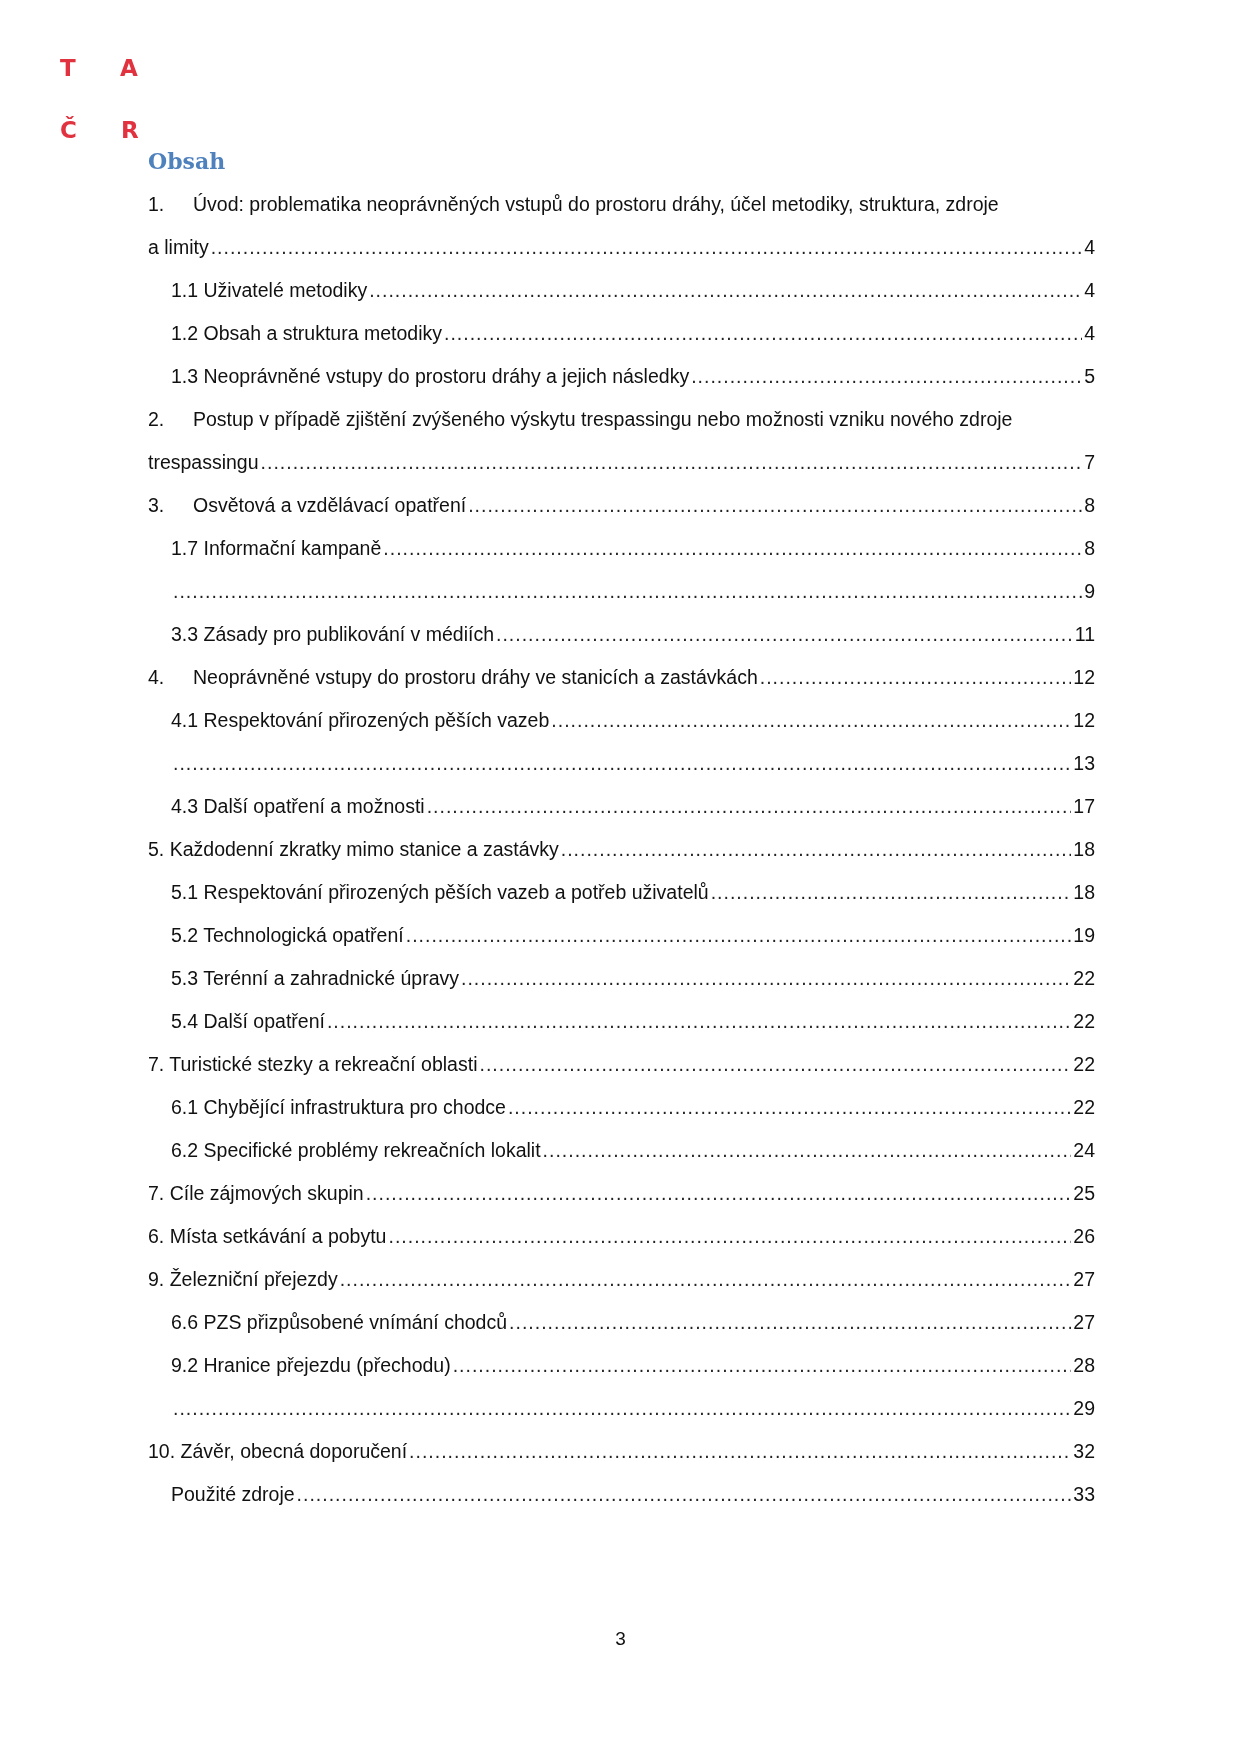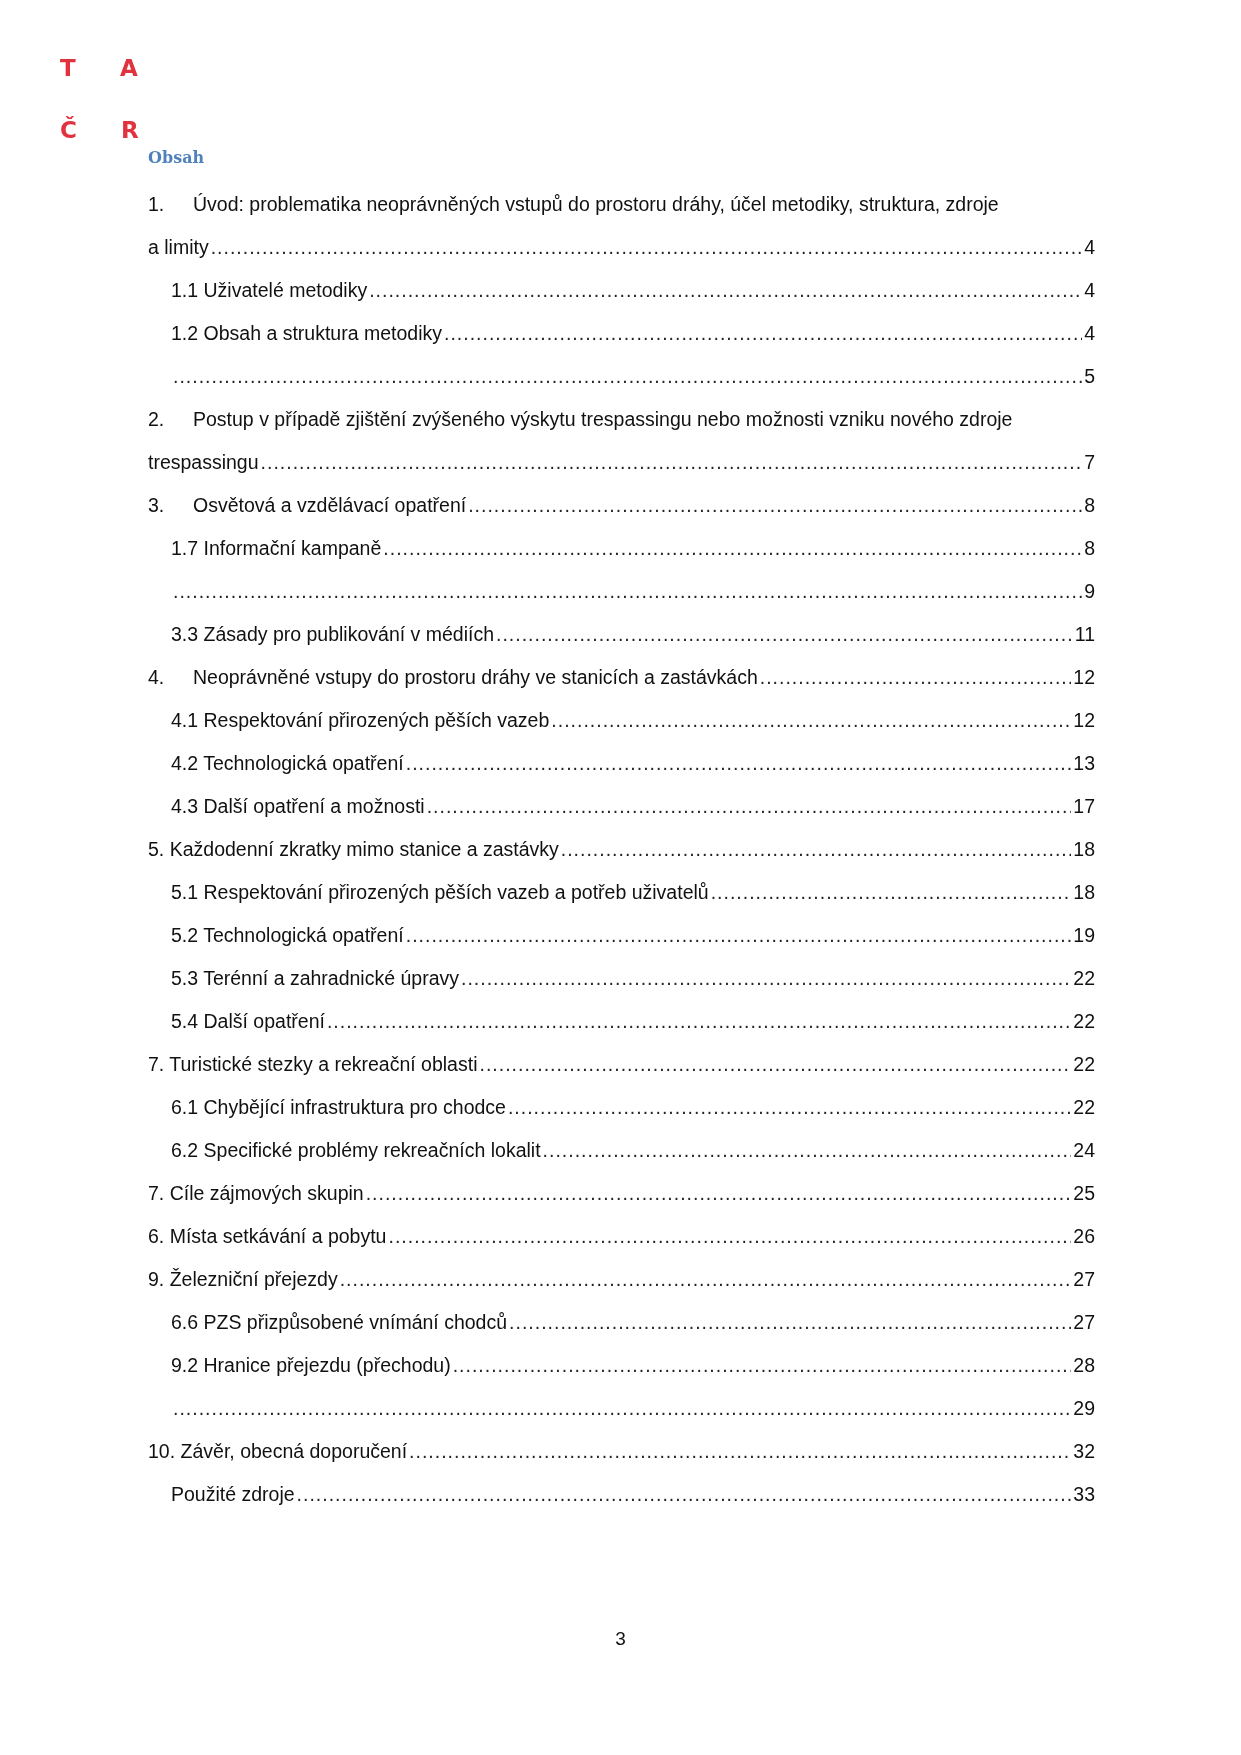--- a/index.html
+++ b/index.html
@@ -3,21 +3,21 @@
   <meta charset="utf-8">
   <style>
     html, body { margin: 0; padding: 0; background: #ffffff; }
     body { width: 1241px; height: 1755px; position: relative; overflow: hidden; font-family: "Liberation Sans", sans-serif; color: #111; }
     .logo { position: absolute; left: 58px; top: 55px; width: 100px; height: 90px; }
     .logo span { position: absolute; color: #e0323f; font-family: "DejaVu Sans", sans-serif; font-weight: bold; font-size: 23px; }
     .l-t { left: 2px; top: 0; }
     .l-a { left: 62px; top: 0; }
     .l-c { left: 2px; top: 62px; }
     .l-r { left: 63px; top: 62px; }
-    .heading { position: absolute; left: 148px; top: 148px; font-family: "DejaVu Serif", serif; font-weight: bold; font-size: 16px; color: #4f81bd; }
+    .heading { position: absolute; left: 148px; top: 148px; font-family: "DejaVu Serif", serif; font-weight: bold; font-size: 22px; color: #4f81bd; }
     .toc { position: absolute; left: 148px; top: 183px; width: 947px; }
     .entry { position: relative; font-size: 19.5px; line-height: 43px; height: 43px; white-space: nowrap; }
     .entry.two-line { height: 86px; }
     .entry .row { display: flex; align-items: baseline; height: 43px; }
     .entry.sub .row { padding-left: 23px; }
     .num { display: inline-block; width: 45px; }
     .dots { flex: 1; overflow: hidden; margin: 0 2px; letter-spacing: 1px; color: #222; }
     .dots::after { content: "................................................................................................................................................................................................................................................................................................"; }
     .page { text-align: right; }
     .pagenum { position: absolute; left: 0; width: 1241px; top: 1628px; text-align: center; font-size: 19px; }
@@ -56,20 +56,21 @@
     </div>
   <div class="entry sub">
       <div class="row">
         <span>1.2 Obsah a struktura metodiky</span>
         <span class="dots"></span>
         <span class="page">4</span>
       </div>
     </div>
   <div class="entry sub">
       <div class="row">
+        <span>1.3 Neoprávněné vstupy do prostoru dráhy a jejich následky</span>
         <span class="dots"></span>
         <span class="page">5</span>
       </div>
     </div>
 
   <div class="entry two-line">
     <div class="row">
         <span class="num">2.</span>
         <span>Postup v případě zjištění zvýšeného výskytu trespassingu nebo možnosti vzniku nového zdroje</span>
       </div>
@@ -117,21 +118,20 @@
     </div>
   <div class="entry sub">
       <div class="row">
         <span>4.1 Respektování přirozených pěších vazeb</span>
         <span class="dots"></span>
         <span class="page">12</span>
       </div>
     </div>
   <div class="entry sub">
       <div class="row">
-        <span>4.2 Technologická opatření</span>
         <span class="dots"></span>
         <span class="page">13</span>
       </div>
     </div>
   <div class="entry sub">
       <div class="row">
         <span>4.3 Další opatření a možnosti</span>
         <span class="dots"></span>
         <span class="page">17</span>
       </div>

